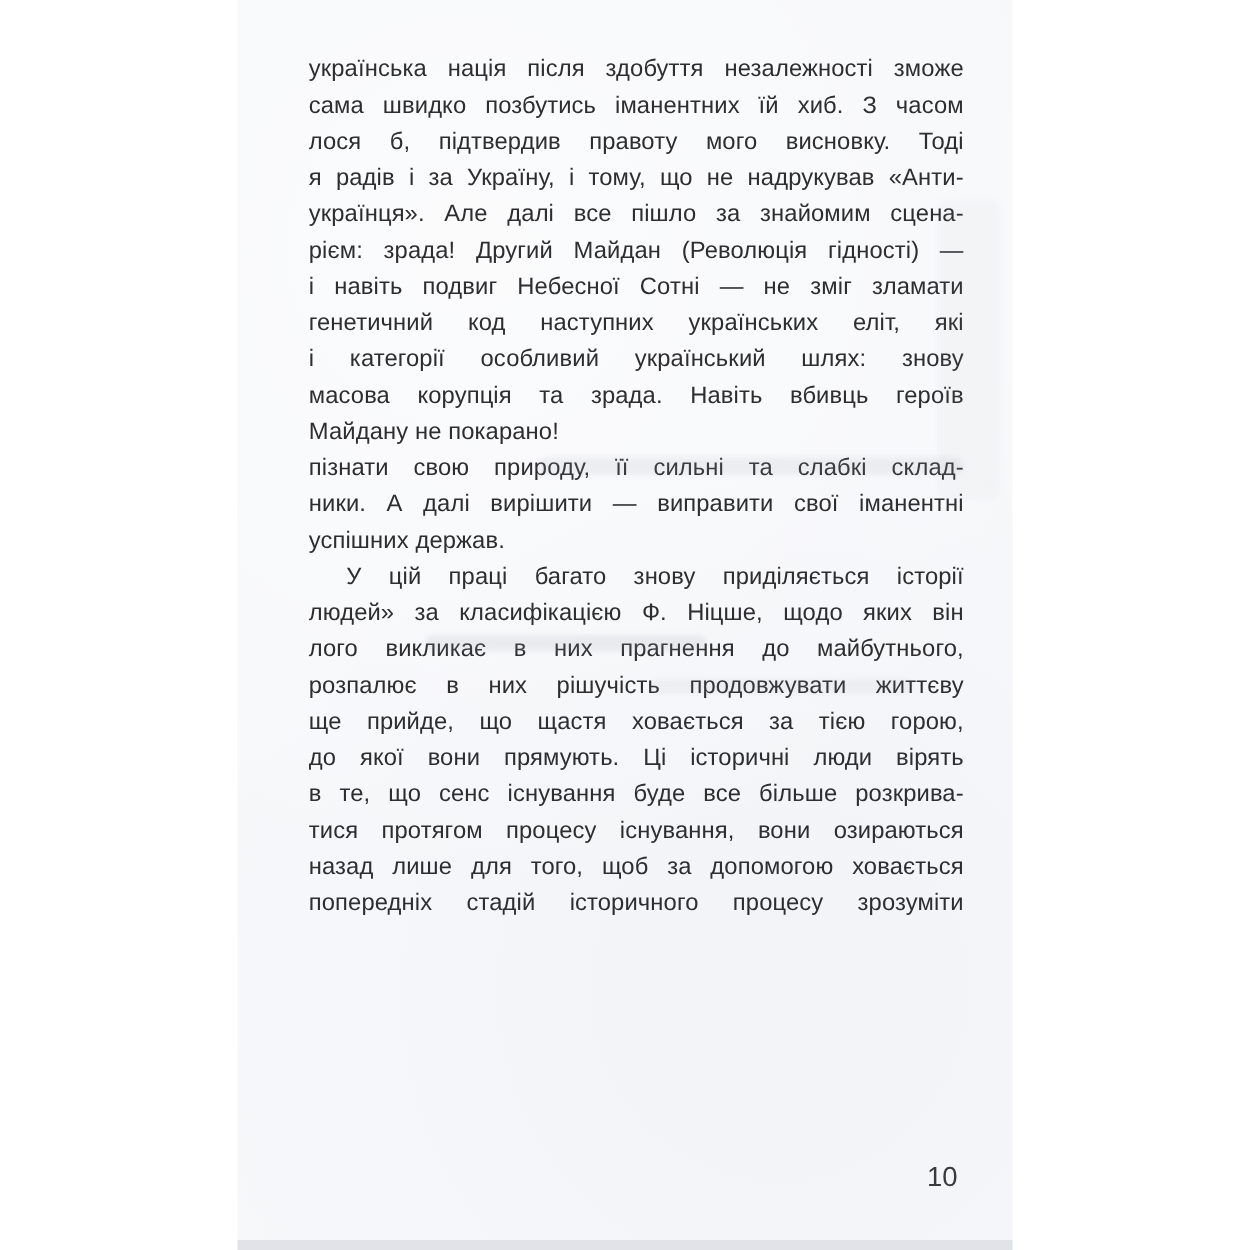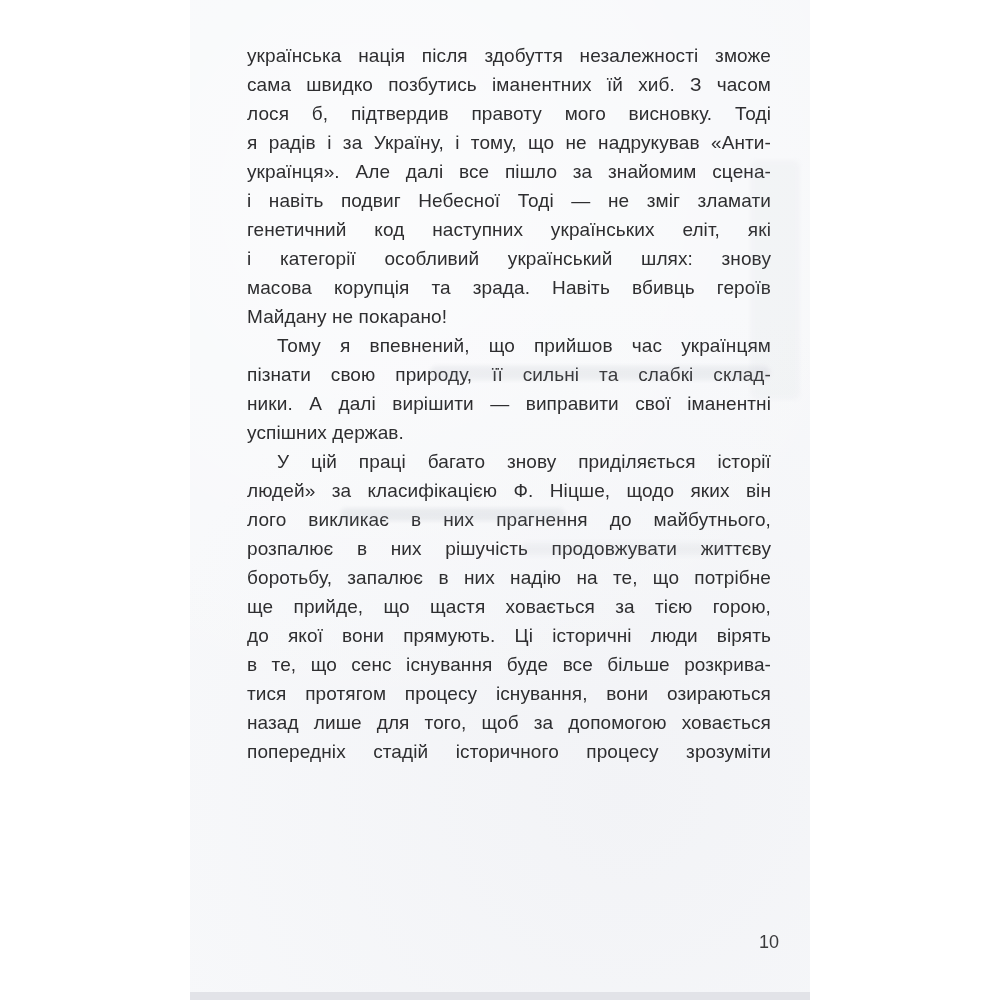--- a/index.html
+++ b/index.html
@@ -59,22 +59,22 @@
   .text-line.para-end {
     text-align-last: left;
   }
   .text-line.first-indent {
     text-indent: 30px;
   }
   
   .page-number {
     position: absolute;
     top: 930px;
-    right: 31px;
-    font-size: 18px;
+    right: 44px;
+    font-size: 22px;
     line-height: 24px;
     color: #3a3a3c;
     text-align: right;
   }
   
   .bleed-artifact {
     position: absolute;
     background: #9aa0ad;
     opacity: 0.13;
     filter: blur(2px);
@@ -93,34 +93,33 @@
 
   <div class="book-page">
 
     <div class="page-text" id="page-text-container">
 
     <div class="text-line">українська нація після здобуття незалежності зможе</div>
         <div class="text-line">сама швидко позбутись іманентних їй хиб. З часом</div>
         <div class="text-line">лося б, підтвердив правоту мого висновку. Тоді</div>
         <div class="text-line">я радів і за Україну, і тому, що не надрукував «Анти-</div>
         <div class="text-line">українця». Але далі все пішло за знайомим сцена-</div>
-        <div class="text-line">і навіть подвиг Небесної Тоді — не зміг зламати</div>
+        <div class="text-line">рієм: зрада! Другий Майдан (Революція гідності) —</div>
+        <div class="text-line">і навіть подвиг Небесної Сотні — не зміг зламати</div>
         <div class="text-line">генетичний код наступних українських еліт, які</div>
         <div class="text-line">і категорії особливий український шлях: знову</div>
         <div class="text-line">масова корупція та зрада. Навіть вбивць героїв</div>
         <div class="text-line para-end">Майдану не покарано!</div>
-        <div class="text-line first-indent">Тому я впевнений, що прийшов час українцям</div>
         <div class="text-line">пізнати свою природу, її сильні та слабкі склад-</div>
         <div class="text-line">ники. А далі вирішити — виправити свої іманентні</div>
         <div class="text-line para-end">успішних держав.</div>
         <div class="text-line first-indent">У цій праці багато знову приділяється історії</div>
         <div class="text-line">людей» за класифікацією Ф. Ніцше, щодо яких він</div>
         <div class="text-line">лого викликає в них прагнення до майбутнього,</div>
         <div class="text-line">розпалює в них рішучість продовжувати життєву</div>
-        <div class="text-line">боротьбу, запалює в них надію на те, що потрібне</div>
         <div class="text-line">ще прийде, що щастя ховається за тією горою,</div>
         <div class="text-line">до якої вони прямують. Ці історичні люди вірять</div>
         <div class="text-line">в те, що сенс існування буде все більше розкрива-</div>
         <div class="text-line">тися протягом процесу існування, вони озираються</div>
         <div class="text-line">назад лише для того, щоб за допомогою ховається</div>
         <div class="text-line">попередніх стадій історичного процесу зрозуміти</div>
       </div>
 
     <div class="bleed-artifact bleed-a1"></div>
     <div class="bleed-artifact bleed-a2"></div>

